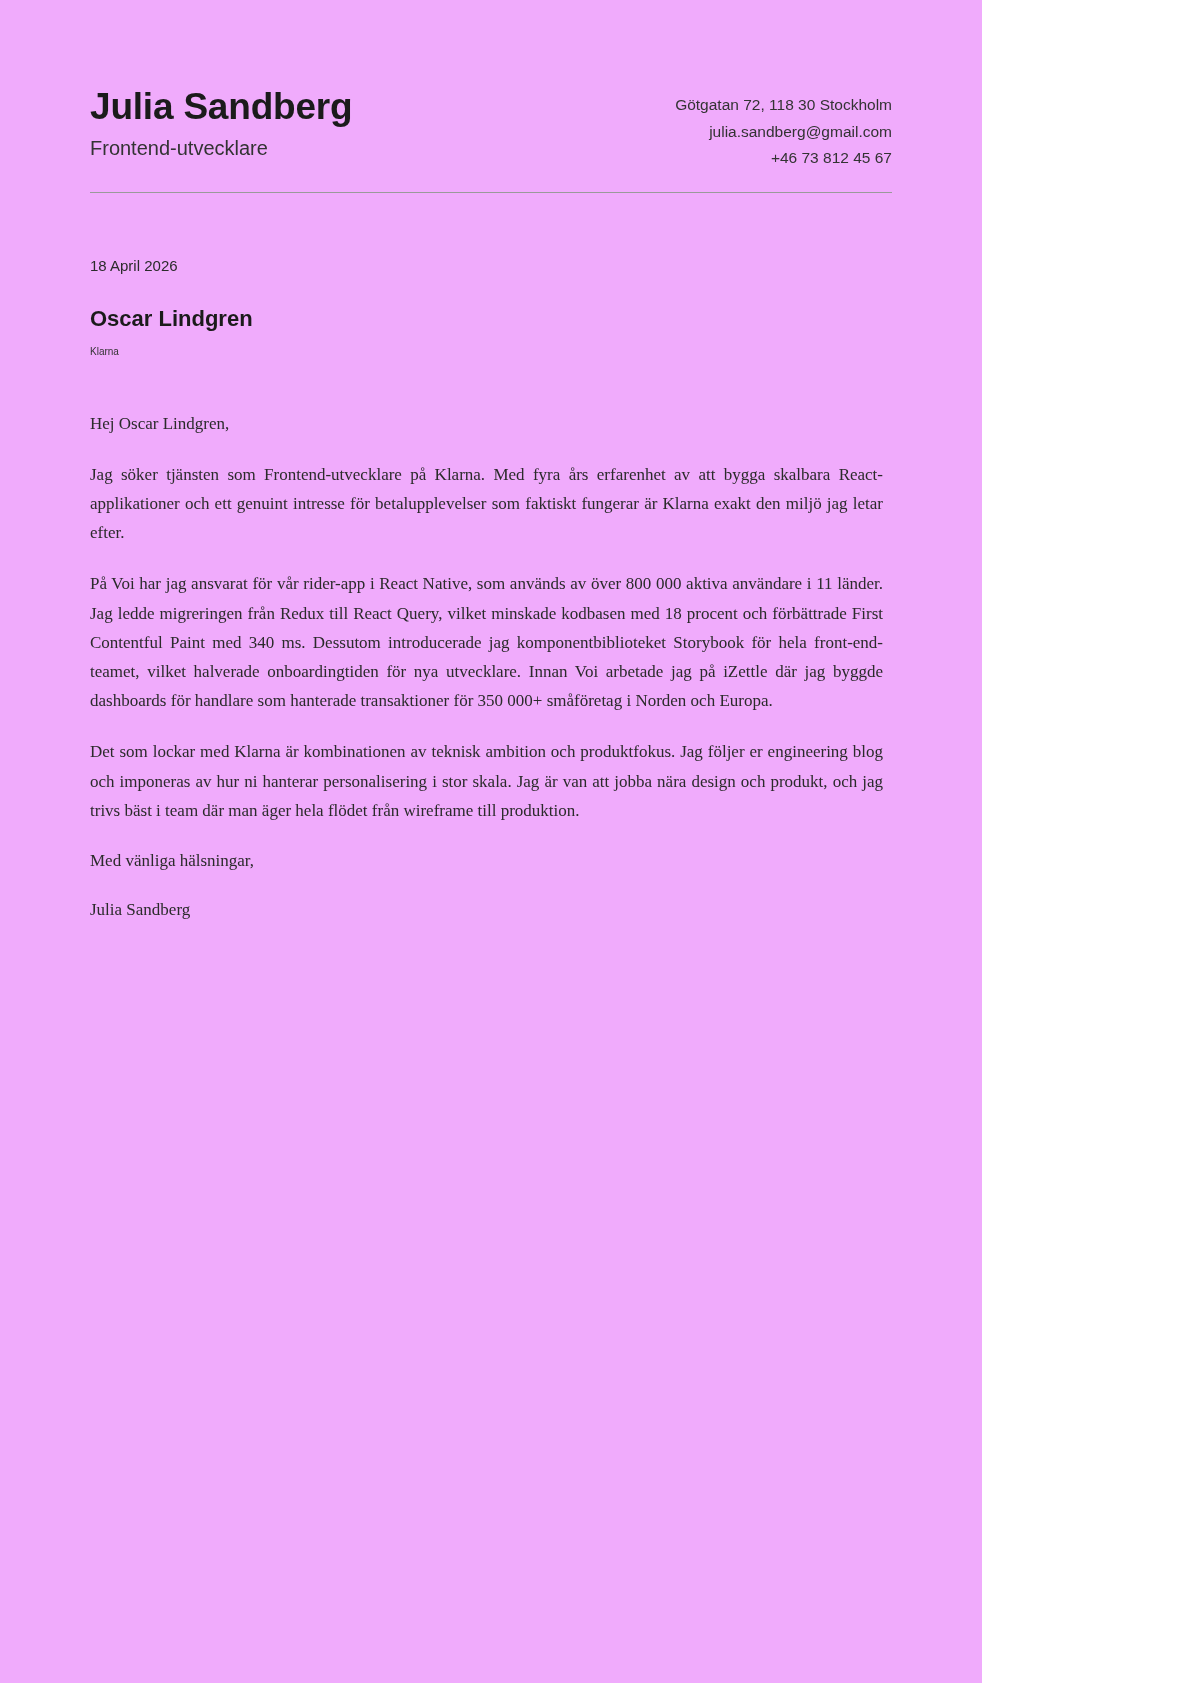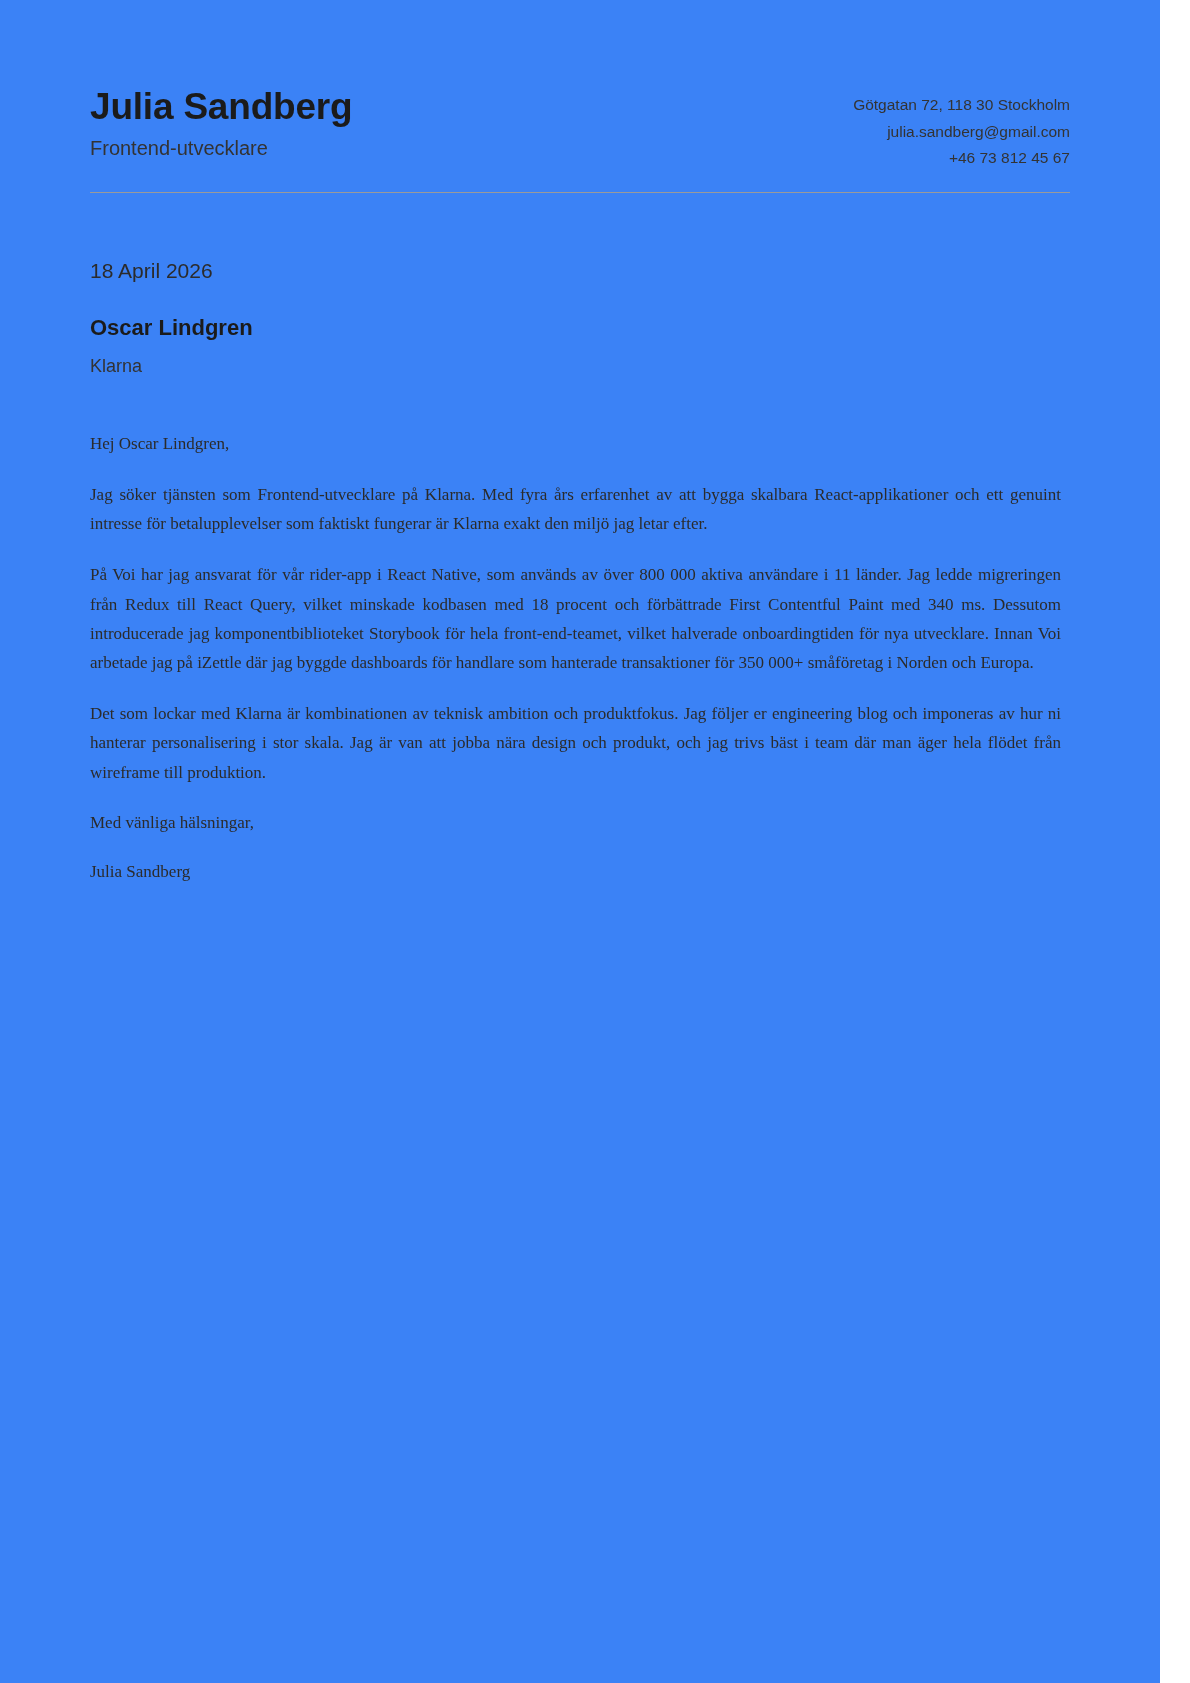--- a/index.html
+++ b/index.html
@@ -9,23 +9,23 @@
   }
   body {
     width: 1190px;
     height: 1683px;
     font-family: "Liberation Sans", sans-serif;
     color: #2b2b2b;
     -webkit-font-smoothing: antialiased;
   }
   .page {
     position: relative;
-    width: 1160px;
+    width: 982px;
     height: 1683px;
-    background: #3b82f6;
+    background: #f0abfc;
     box-sizing: border-box;
     padding: 72px 90px 60px 90px;
   }
 
   
   .letter-header {
     display: flex;
     align-items: flex-start;
     justify-content: space-between;
     padding-top: 14px;
@@ -68,33 +68,33 @@
     border-top: 1px solid #9a9a9a;
     margin: 20px 0 0 0;
     width: 100%;
   }
 
   
   .meta-block {
     margin-top: 62px;
   }
   .date-line {
-    font-size: 21px;
+    font-size: 15px;
     color: #2b2b2b;
     line-height: 1.5;
   }
   .recipient-name {
     font-size: 22px;
     font-weight: bold;
     color: #1b1b1b;
     margin-top: 27px;
     line-height: 1.4;
   }
   .recipient-company {
-    font-size: 18px;
+    font-size: 10px;
     color: #333333;
     margin-top: 10px;
     line-height: 1.4;
   }
 
   
   .letter-body {
     margin-top: 52px;
     font-family: Liberation Serif, serif;
   }

